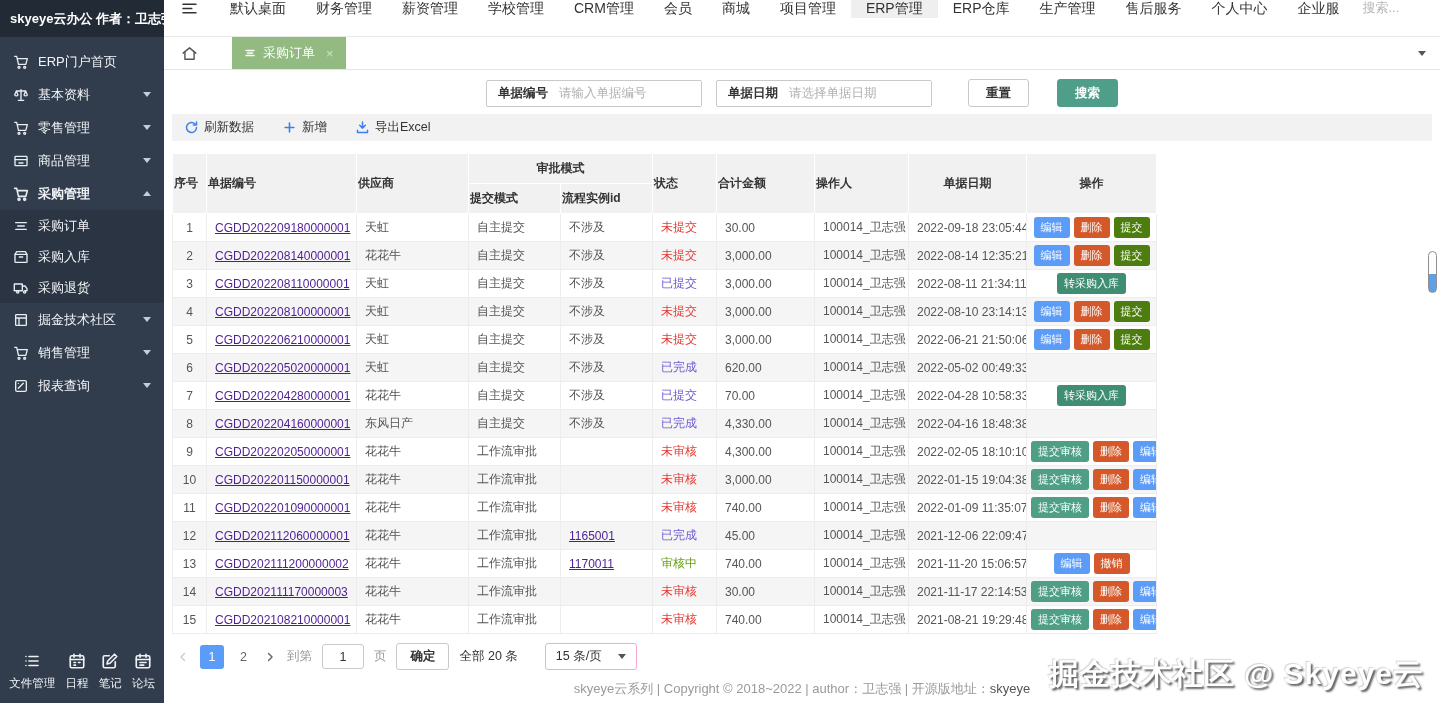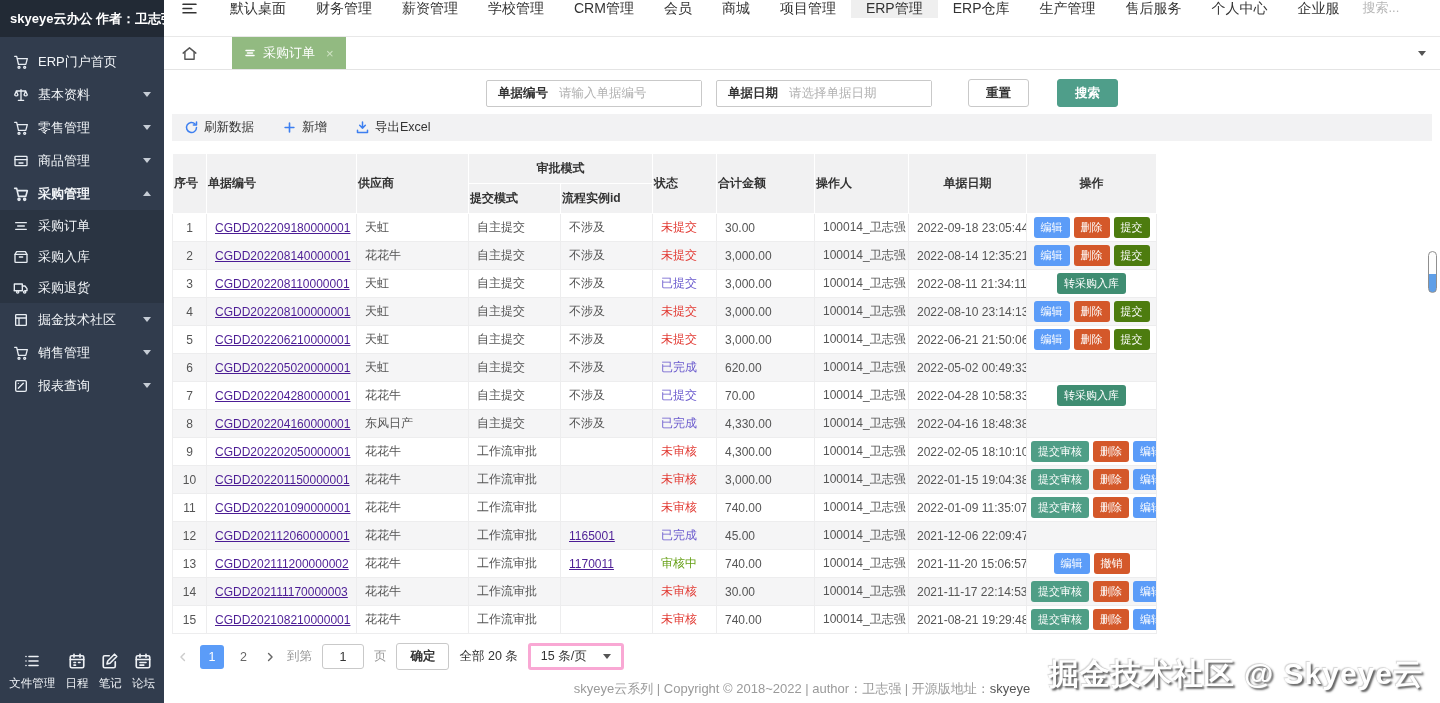--- a/index.html
+++ b/index.html
@@ -75,21 +75,21 @@
 
   .pagination { display:flex; align-items:center; padding:9px 0 0 12px; font-size:12.5px; color:#666; gap:10px; }
   .pg-arrow { color:#ccc; cursor:pointer; display:flex; }
   .pg-arrow.next { color:#666; }
   .pg-num { padding:0 6px; cursor:pointer; color:#666; }
   .pg-num.active { background:#5b9cf8; color:#fff; min-width:24px; height:24px; line-height:24px; text-align:center; border-radius:3px; padding:0; }
   .pg-label { color:#999; }
   .goto-input { width:42px; height:25px; border:1px solid #c9c9c9; border-radius:3px; text-align:center; font-size:12.5px; color:#333; outline:none; }
   .btn-confirm { height:27px; padding:0 13px; background:#fff; border:1px solid #c9c9c9; border-radius:3px; font-weight:bold; font-size:12.5px; color:#333; cursor:pointer; font-family:inherit; }
   .pg-total { color:#333; }
-  .page-size { display:flex; align-items:center; gap:16px; border:3px solid #f9a8d4; border-radius:3px; height:27px; padding:0 10px; font-size:12.5px; color:#333; cursor:pointer; }
+  .page-size { display:flex; align-items:center; gap:16px; border:1px solid #f9a8d4; border-radius:3px; height:27px; padding:0 10px; font-size:12.5px; color:#333; cursor:pointer;margin-left:17px; }
   .ps-caret { width:0; height:0; border-left:4px solid transparent; border-right:4px solid transparent; border-top:5px solid #555; }
 
   .footer { position:absolute; left:0; right:0; bottom:5px; text-align:center; font-size:13px; color:#9a9a9a; }
   .footer a { color:#555; text-decoration:none; }
 
   .watermark { position:absolute; right:16px; bottom:8px; font-size:30px; font-weight:bold; color:#fff; letter-spacing:1px; text-shadow:2px 2px 2px rgba(90,90,90,.95), -1px -1px 1px rgba(150,150,150,.4); z-index:20; pointer-events:none; }
 
   .scrollpill { position:absolute; right:3px; top:251px; width:9px; height:42px; border:1px solid #8f8f8f; border-radius:6px; background:linear-gradient(to bottom, #fdfdfd 0%, #fdfdfd 55%, #5f9fe8 55%, #5f9fe8 100%); z-index:15; }
 </style>
 </head>

